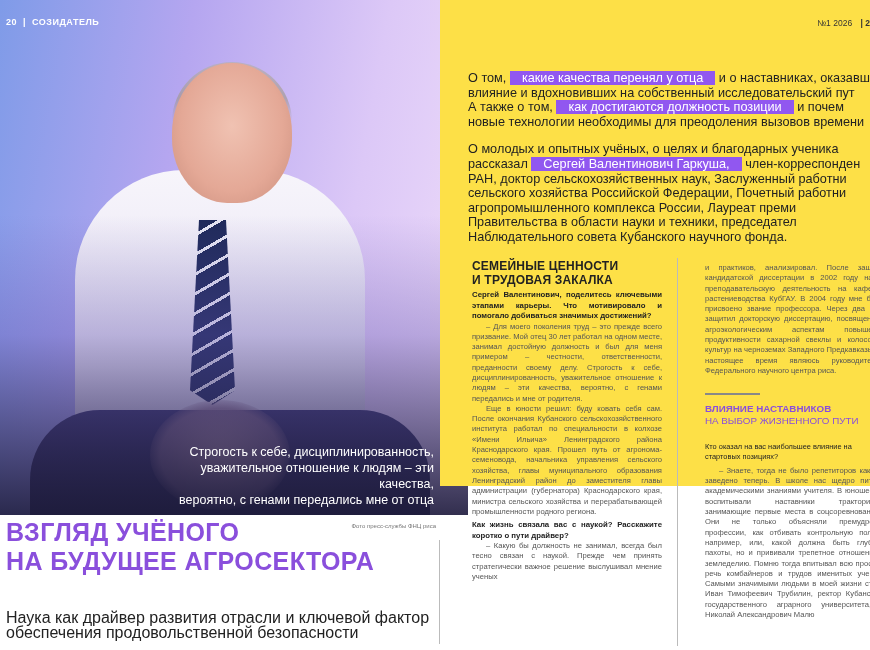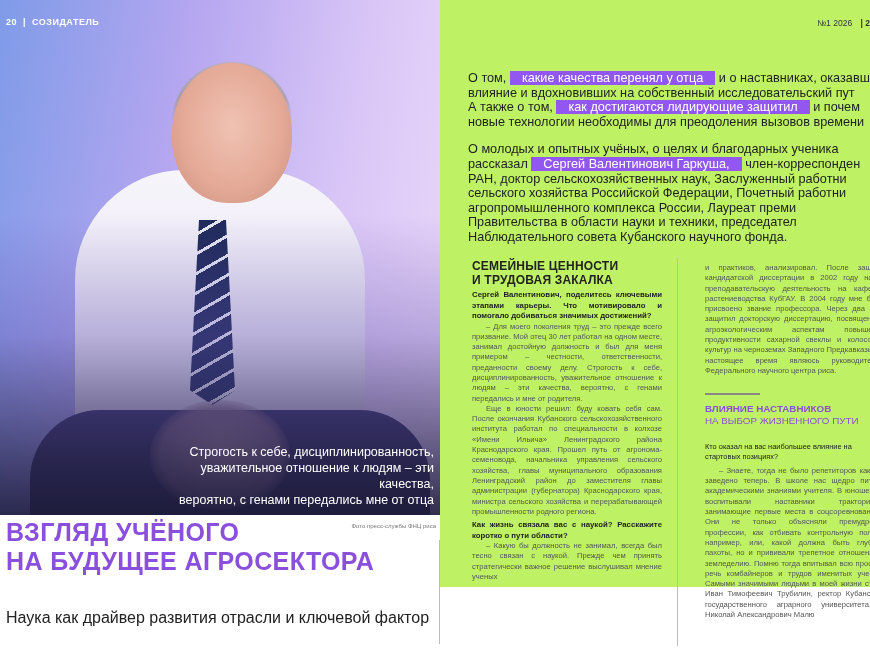--- a/index.html
+++ b/index.html
@@ -18,21 +18,21 @@
   .tie { position:absolute; left:190px; top:220px; width:45px; height:185px; background:repeating-linear-gradient(150deg,#1f2a5a 0 14px,#e8e8f4 14px 17px); clip-path:polygon(20% 0,80% 0,100% 92%,50% 100%,0 92%); }
   .pants { position:absolute; left:30px; top:410px; width:400px; height:120px; border-radius:70px 70px 0 0; background:linear-gradient(180deg,#3a3770,#1d1b3a); }
   .hands { position:absolute; left:150px; top:400px; width:140px; height:110px; border-radius:50%; background:radial-gradient(ellipse,#c8a4b0 0%,#8f7491 60%,rgba(0,0,0,0) 75%); opacity:0.8; }
   .quote { position:absolute; right:34px; top:444px; width:290px; text-align:right; color:#fff; font-size:12.5px; line-height:16px; font-weight:500; }
   .photo-credit { position:absolute; right:4px; top:523px; font-size:6px; color:#777; }
   .vline-left { position:absolute; left:439px; top:540px; width:1px; height:104px; background:#bbb; }
   .title { position:absolute; left:6px; top:518px; font-size:25px; line-height:29px; font-weight:bold; color:#8a4fdc; letter-spacing:0.4px; }
   .title div { white-space:nowrap; }
   .subtitle { position:absolute; left:6px; top:610px; font-size:16px; line-height:15px; color:#222; }
 
-  .page-right { position:absolute; left:440px; top:0; width:430px; height:587px; background:#bef264; }
+  .page-right { position:absolute; left:440px; top:0; width:430px; height:486px; background:#fde047; }
   .folio-right { position:absolute; right:0; top:18px; font-size:8.5px; color:#333; white-space:nowrap; }
   .folio-right b { margin-left:6px; }
   .lead { position:absolute; left:28px; top:71px; width:420px; font-size:12.7px; line-height:14.6px; font-weight:500; color:#222; white-space:nowrap; }
   .lead p { margin:0 0 13px 0; }
   .hl { background:#9157f0; color:#fff; padding:0 12px; }
   .col1 { position:absolute; left:32px; top:259px; width:190px; }
   .sec-title { font-size:12px; font-weight:bold; line-height:14px; color:#222; letter-spacing:0.2px; }
   .q { font-size:7.8px; font-weight:bold; line-height:10.5px; color:#222; margin-top:3px; text-align:justify; }
   .body { font-size:7.6px; line-height:10.3px; color:#555; text-align:justify; }
   .body p { margin:0; text-indent:14px; }
@@ -65,37 +65,38 @@
     </div>
   </div>
   <div class="photo-credit">Фото пресс-службы ФНЦ риса</div>
   <div class="vline-left"></div>
   <div class="title">
     <div>ВЗГЛЯД УЧЁНОГО</div>
     <div>НА БУДУЩЕЕ АГРОСЕКТОРА</div>
   </div>
   <div class="subtitle">
     <div>Наука как драйвер развития отрасли и ключевой фактор</div>
+    <div>обеспечения продовольственной безопасности</div>
   </div>
 </div>
 
 <div class="page-right">
   <div class="folio-right">
     <span>№1 2026</span>
     <b><span>|</span> <span>2</span></b>
   </div>
 
   <div class="lead">
     <p>
       <span>О том,</span>
       <span class="hl">какие качества перенял у отца</span>
       <span>и о наставниках, оказавши</span><br>
       <span>влияние и вдохновивших на собственный исследовательский пут</span><br>
       <span>А также о том,</span>
-      <span class="hl">как достигаются лидирующие защитил</span>
+      <span class="hl">как достигаются должность позиции</span>
       <span>и почем</span><br>
       <span>новые технологии необходимы для преодоления вызовов времени</span>
     </p>
     <p>
       <span>О молодых и опытных учёных, о целях и благодарных ученика</span><br>
       <span>рассказал</span>
       <span class="hl">Сергей Валентинович Гаркуша,</span>
       <span>член-корреспонден</span><br>
       <span>РАН, доктор сельскохозяйственных наук, Заслуженный работни</span><br>
       <span>сельского хозяйства Российской Федерации, Почетный работни</span><br>
@@ -108,21 +109,21 @@
   <div class="col1">
     <div class="sec-title">
       <div>СЕМЕЙНЫЕ ЦЕННОСТИ</div>
       <div>И ТРУДОВАЯ ЗАКАЛКА</div>
     </div>
     <div class="q">Сергей Валентинович, поделитесь ключевыми этапами карьеры. Что мотивировало и помогало добиваться значимых достижений?</div>
     <div class="body">
       <p>– Для моего поколения труд – это прежде всего призвание. Мой отец 30 лет работал на одном месте, занимал достойную должность и был для меня примером – честности, ответственности, преданности своему делу. Строгость к себе, дисциплинированность, уважительное отношение к людям – эти качества, вероятно, с генами передались и мне от родителя.</p>
       <p>Еще в юности решил: буду ковать себя сам. После окончания Кубанского сельскохозяйственного института работал по специальности в колхозе «Имени Ильича» Ленинградского района Краснодарского края. Прошел путь от агронома-семеновода, начальника управления сельского хозяйства, главы муниципального образования Ленинградский район до заместителя главы администрации (губернатора) Краснодарского края, министра сельского хозяйства и перерабатывающей промышленности родного региона.</p>
     </div>
-    <div class="q">Как жизнь связала вас с наукой? Расскажите коротко о пути области?</div>
+    <div class="q">Как жизнь связала вас с наукой? Расскажите коротко о пути драйвер?</div>
     <div class="body">
       <p>– Какую бы должность не занимал, всегда был тесно связан с наукой. Прежде чем принять стратегически важное решение выслушивал мнение ученых</p>
     </div>
   </div>
 
   <div class="divider"></div>
 
   <div class="col2">
     <div class="body">
       <p style="text-indent:0">и практиков, анализировал. После защиты кандидатской диссертации в 2002 году начал преподавательскую деятельность на кафедре растениеводства КубГАУ. В 2004 году мне было присвоено звание профессора. Через два года защитил докторскую диссертацию, посвященную агроэкологическим аспектам повышения продуктивности сахарной свеклы и колосовых культур на черноземах Западного Предкавказья. В настоящее время являюсь руководителем Федерального научного центра риса.</p>

